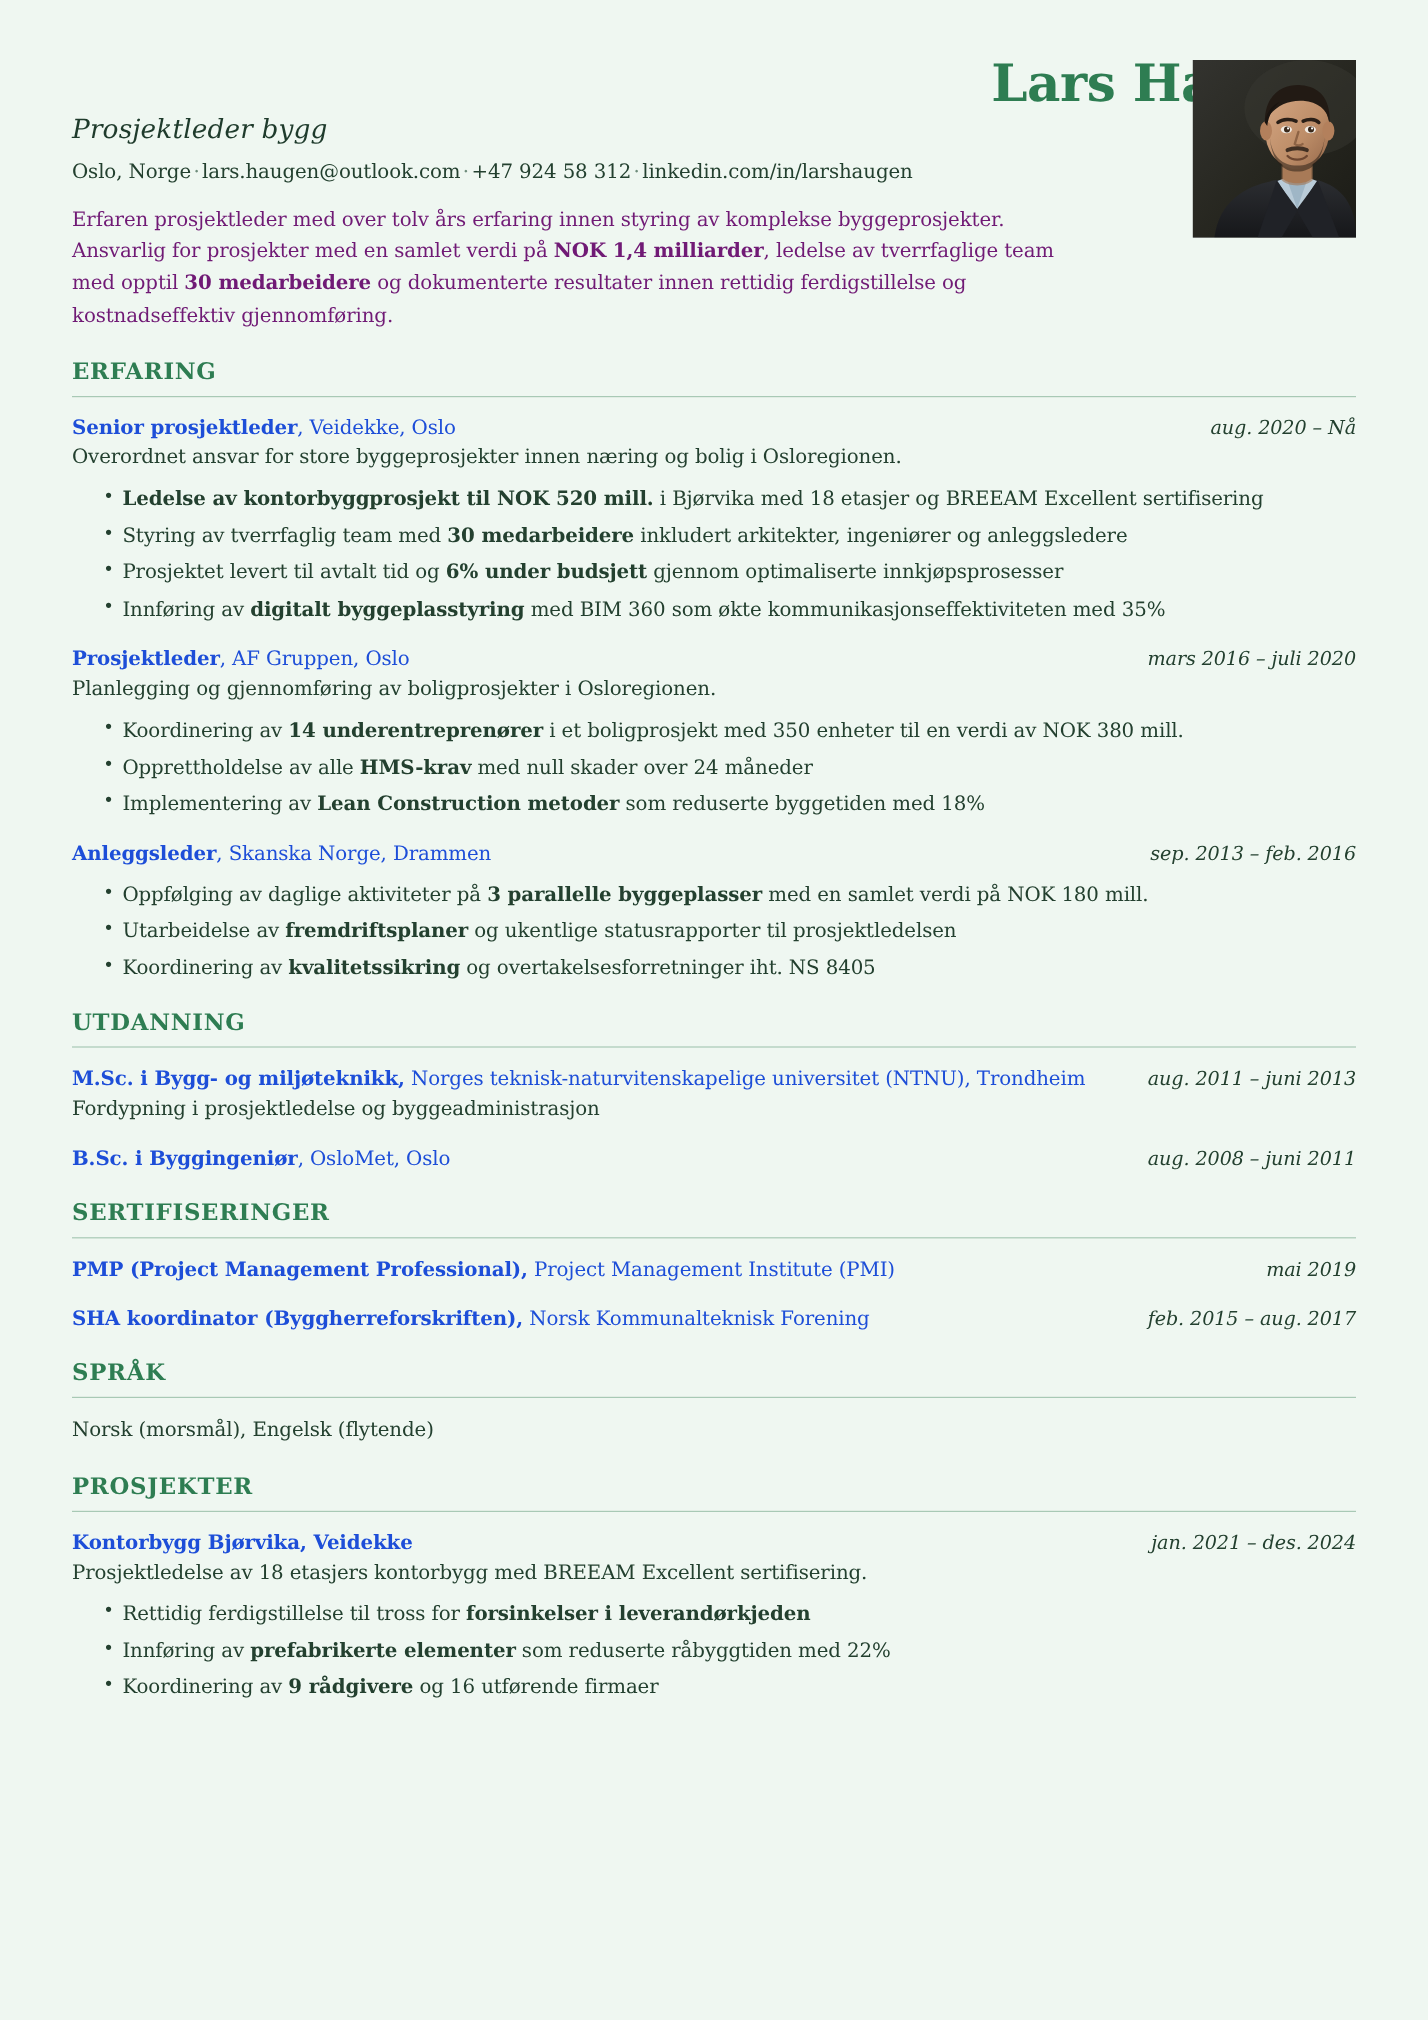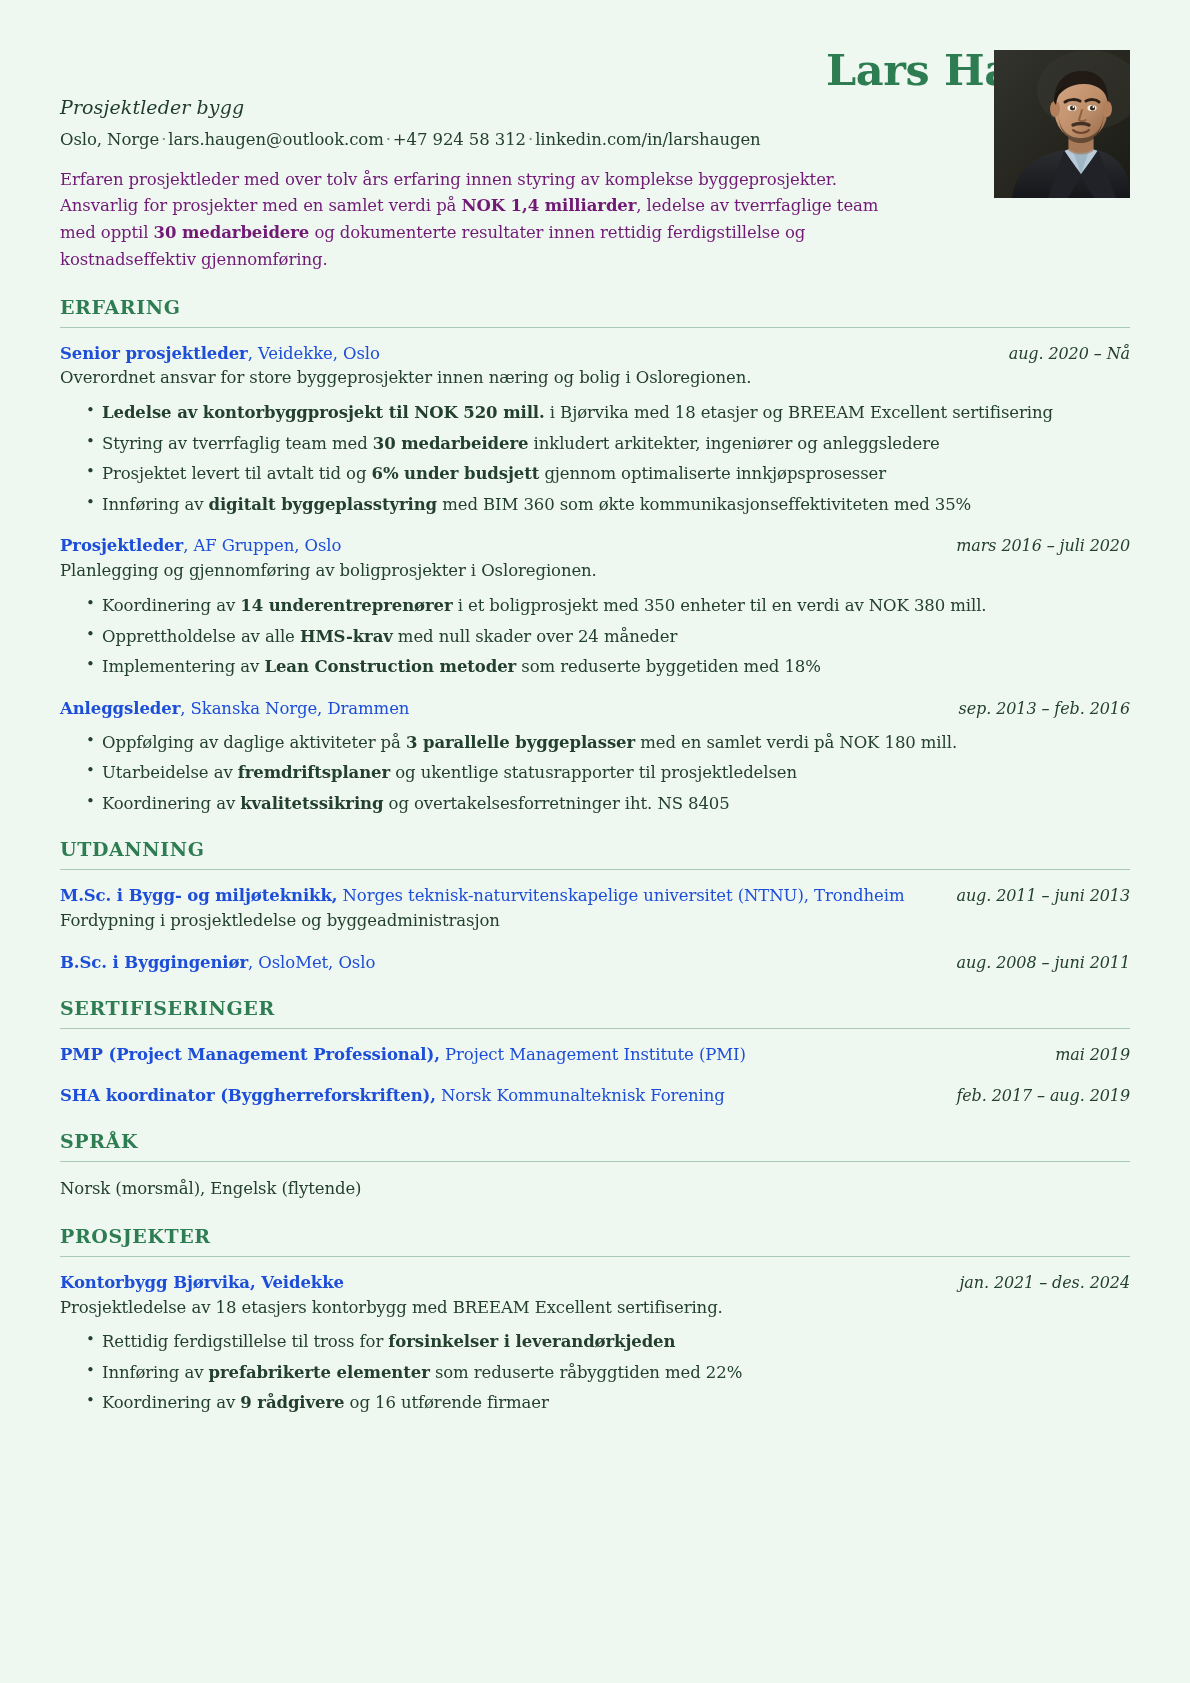--- a/index.html
+++ b/index.html
@@ -31,21 +31,21 @@
     font-family: "DejaVu Serif", serif;
     font-weight: 700;
     font-size: 43px;
     line-height: 1.06;
     letter-spacing: -0.4px;
     color: #2e7d52;
     margin: 0 0 2px 0;
     text-align: right;
   }
   .role {
-    font-size: 19px;
+    font-size: 22px;
     font-style: italic;
     font-weight: 400;
     color: #1f3b2c;
     margin: 2px 0 10px 0;
     letter-spacing: 0.1px;
   }
   .contact {
     font-size: 16.5px;
     line-height: 1.4;
     color: #23402f;
@@ -297,21 +297,21 @@
         <div class="rule"></div>
         <div class="entry">
           <div class="entry-head">
             <div class="entry-title"><b>PMP (Project Management Professional),</b> Project Management Institute (PMI)</div>
             <div class="entry-date">mai 2019</div>
           </div>
         </div>
         <div class="entry">
           <div class="entry-head">
             <div class="entry-title"><b>SHA koordinator (Byggherreforskriften),</b> Norsk Kommunalteknisk Forening</div>
-            <div class="entry-date">feb. 2017 – aug. 2019</div>
+            <div class="entry-date">feb. 2015 – aug. 2017</div>
           </div>
         </div>
       </div>
       <div class="section">
         <div class="section-title">SPRÅK</div>
         <div class="rule"></div>
         <div class="plain-text">Norsk (morsmål), Engelsk (flytende)</div>
       </div>
       <div class="section">
         <div class="section-title">PROSJEKTER</div>

